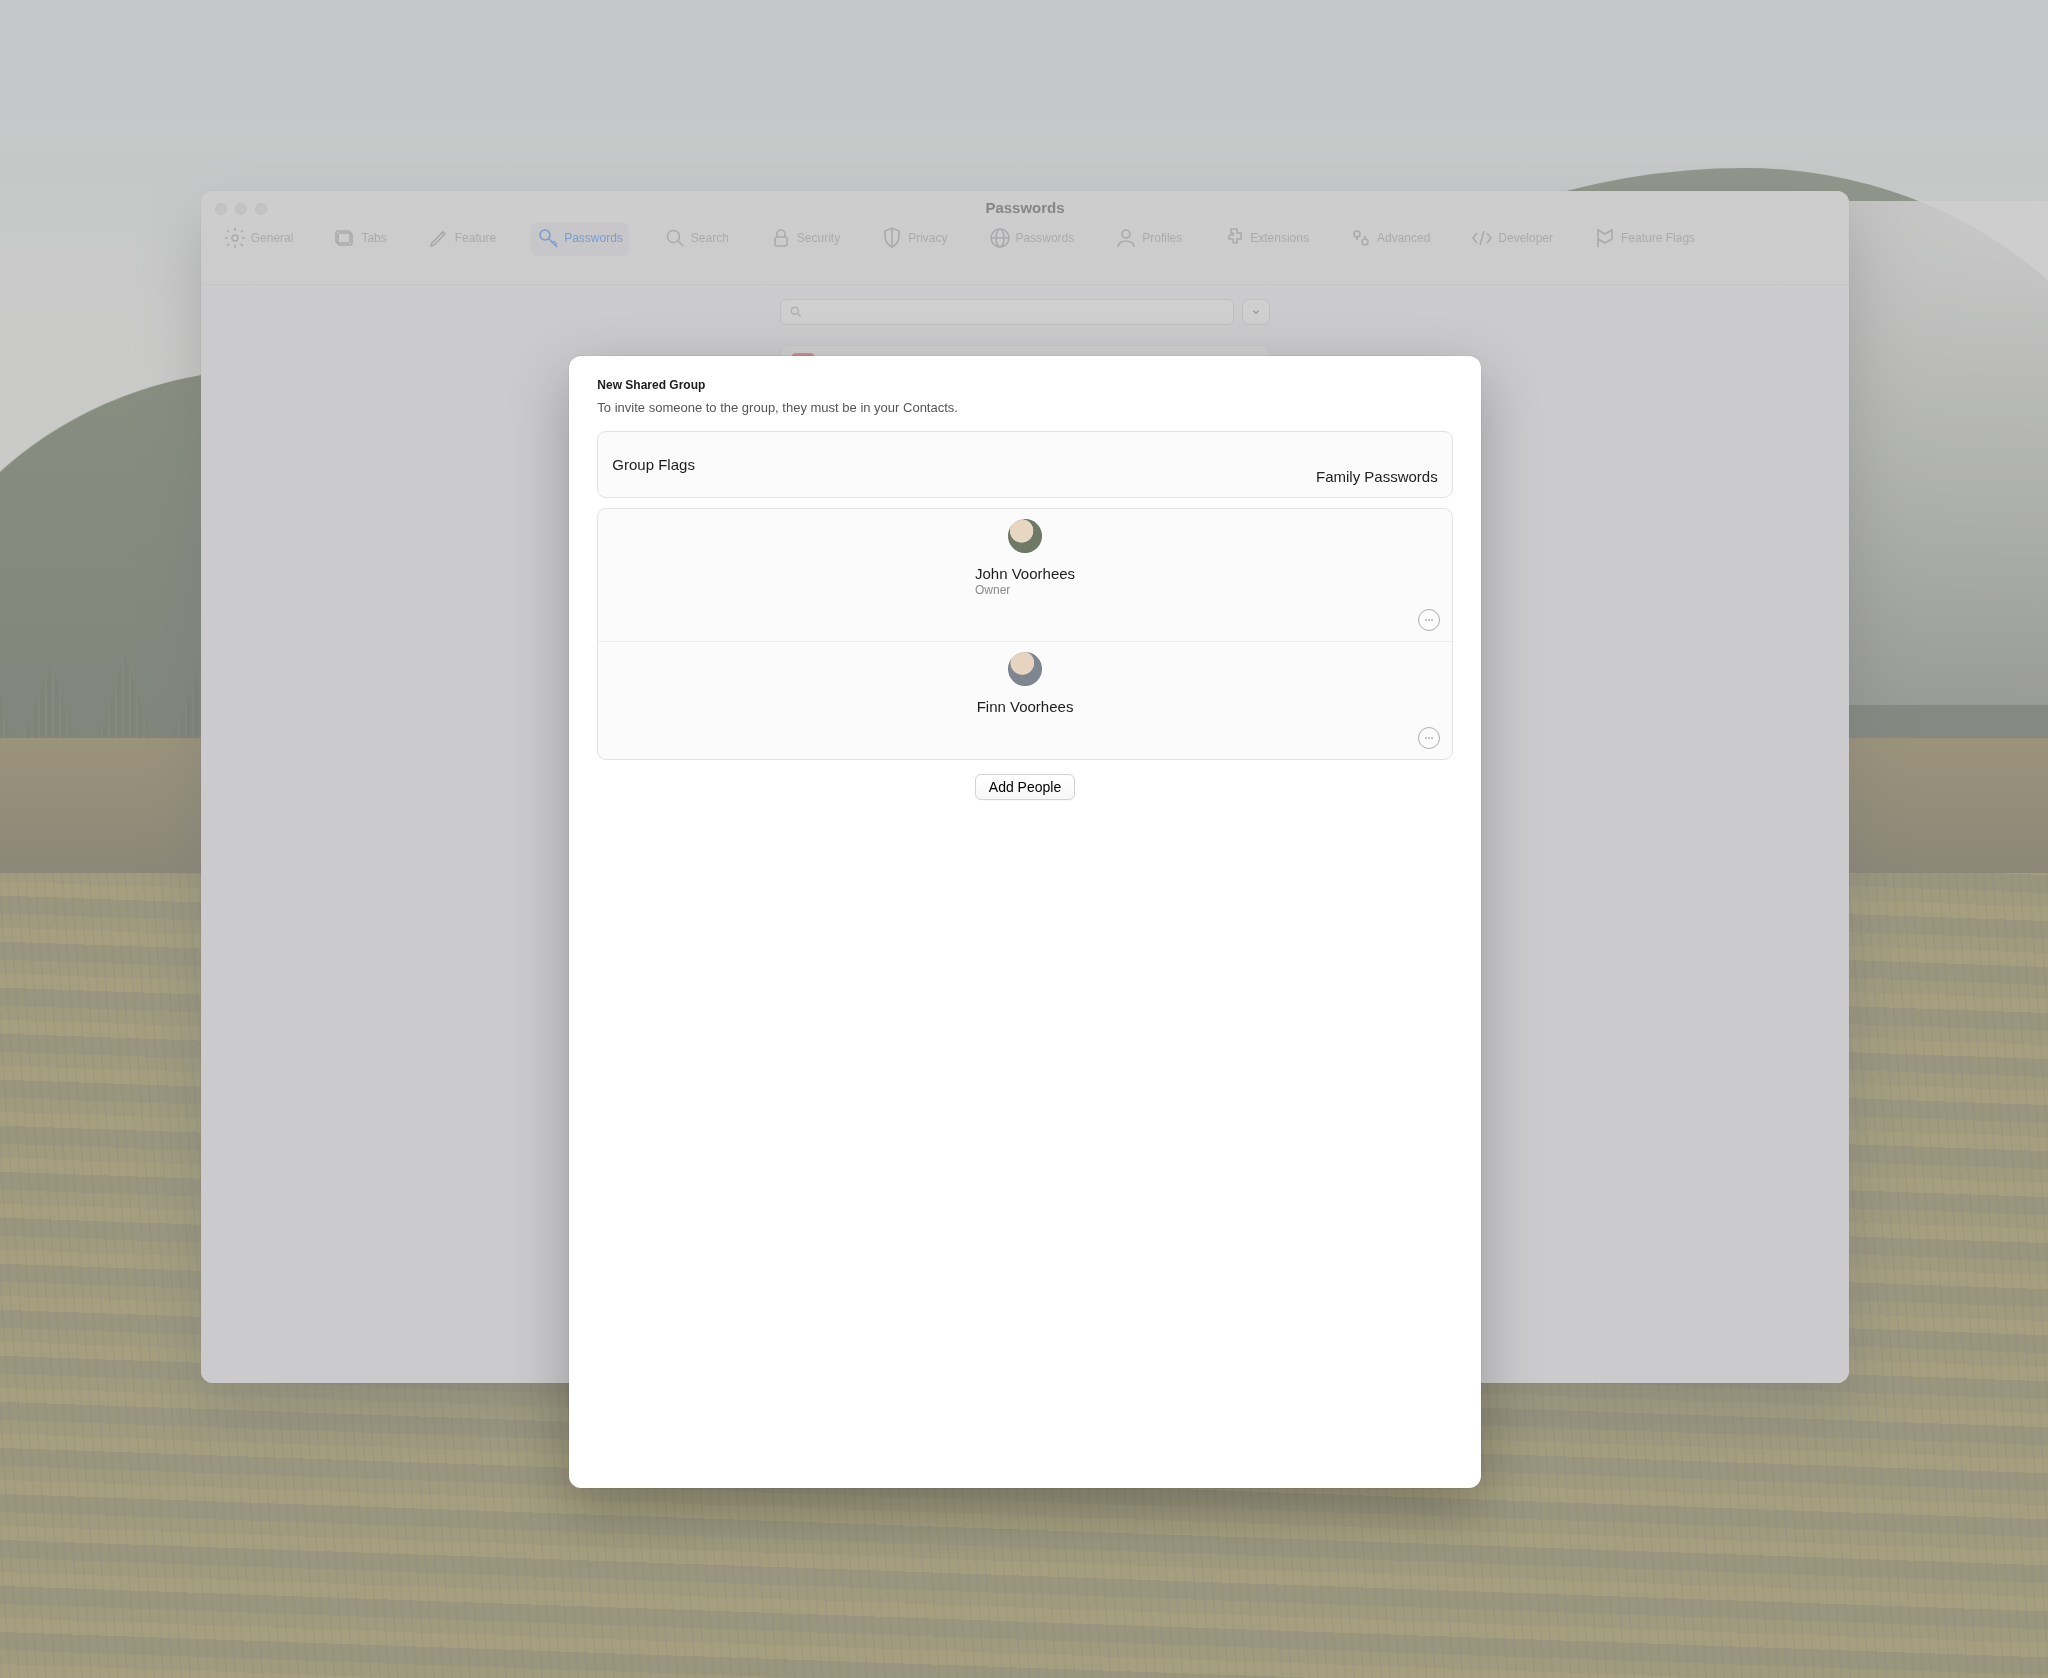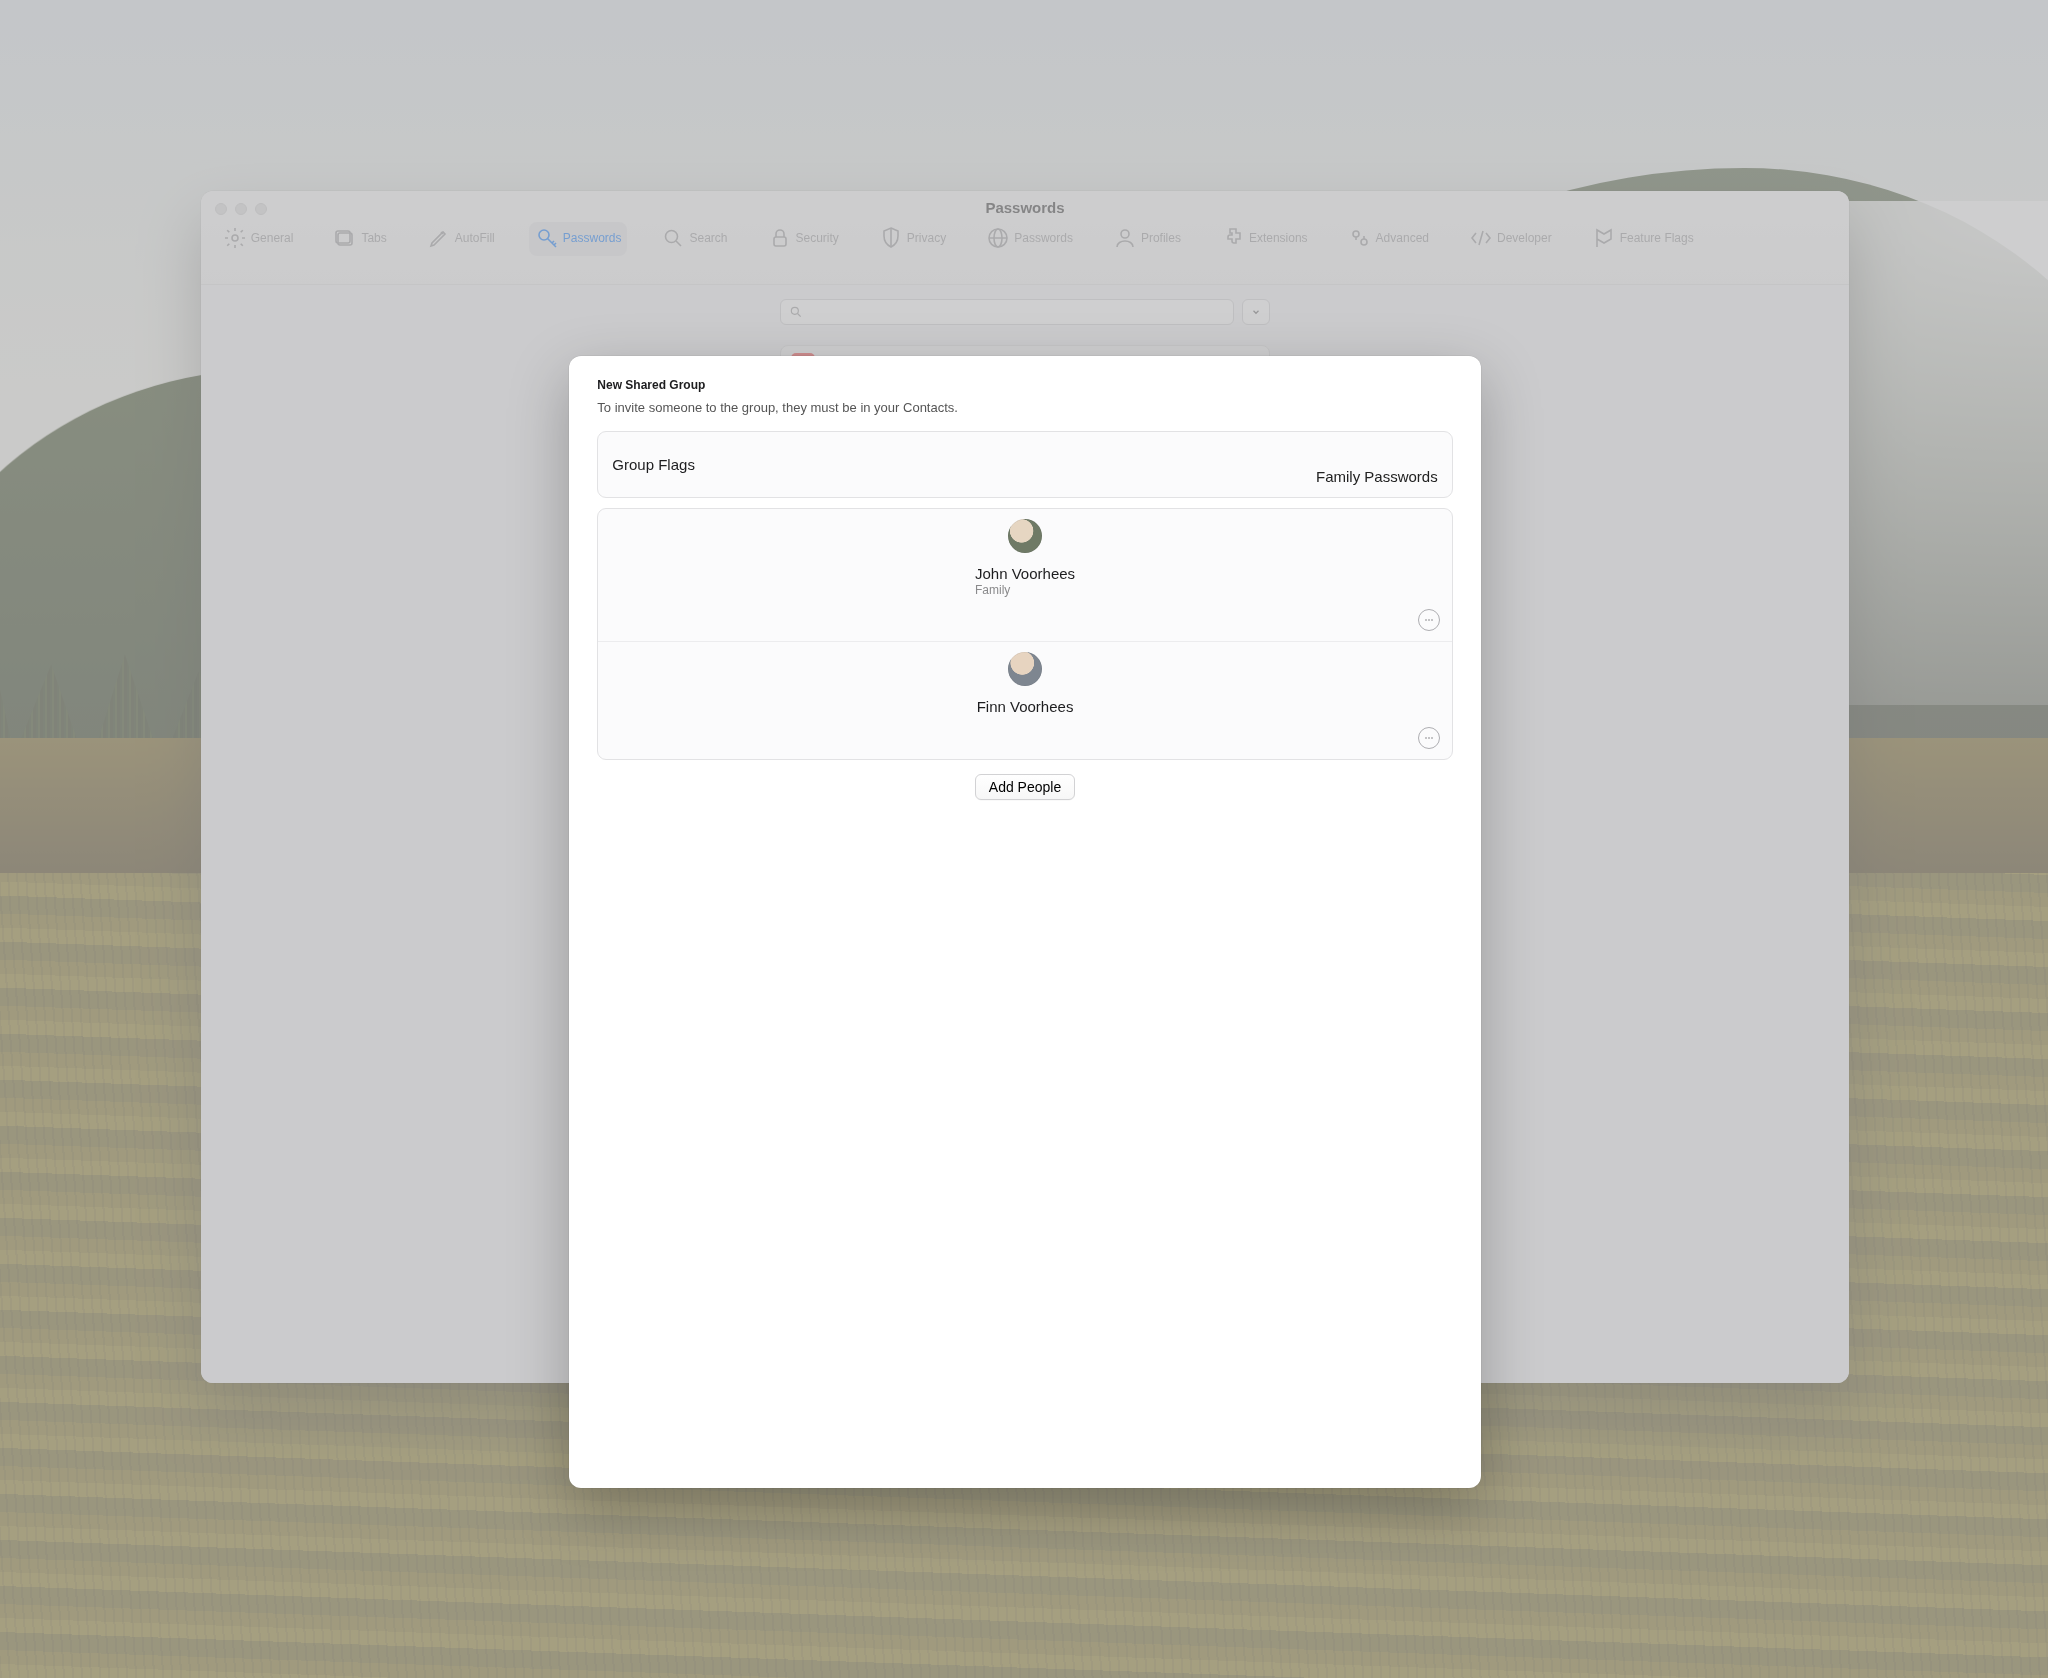--- a/index.html
+++ b/index.html
@@ -242,21 +242,21 @@
             <rect x="5" y="7" width="14" height="12" rx="2"></rect>
             <rect x="3" y="5" width="14" height="12" rx="2"></rect>
           </svg>
           <span>Tabs</span>
         </div>
         <div class="tool-item">
           <svg viewBox="0 0 24 24" fill="none" stroke="currentColor" stroke-width="1.6">
             <path d="M4 20l3-1 11-11-2-2L5 17l-1 3z"></path>
             <path d="M14 6l2 2"></path>
           </svg>
-          <span>AutoFill</span>
+          <span>Feature</span>
         </div>
         <div class="tool-item active">
           <svg viewBox="0 0 24 24" fill="none" stroke="currentColor" stroke-width="1.6">
             <circle cx="9" cy="9" r="5"></circle>
             <path d="M12.5 12.5L21 21M17 17l2-2M19 19l2-2"></path>
           </svg>
           <span>Passwords</span>
         </div>
         <div class="tool-item">
           <svg viewBox="0 0 24 24" fill="none" stroke="currentColor" stroke-width="1.6">
@@ -418,21 +418,21 @@
         <span>Group Flags</span>
         <input type="text" value="Family Passwords" style="">
       </div>
     </div>
 
     <div class="members" id="members">
         <div class="member">
           <div class="avatar john"></div>
           <div>
             <div class="name">John Voorhees</div>
-            <div class="role">Family</div>
+            <div class="role">Owner</div>
           </div>
           <div class="more">
             <svg viewBox="0 0 24 24" fill="currentColor">
               <circle cx="6" cy="12" r="1.6"></circle>
               <circle cx="12" cy="12" r="1.6"></circle>
               <circle cx="18" cy="12" r="1.6"></circle>
             </svg>
           </div>
         </div>
         <div class="member">

